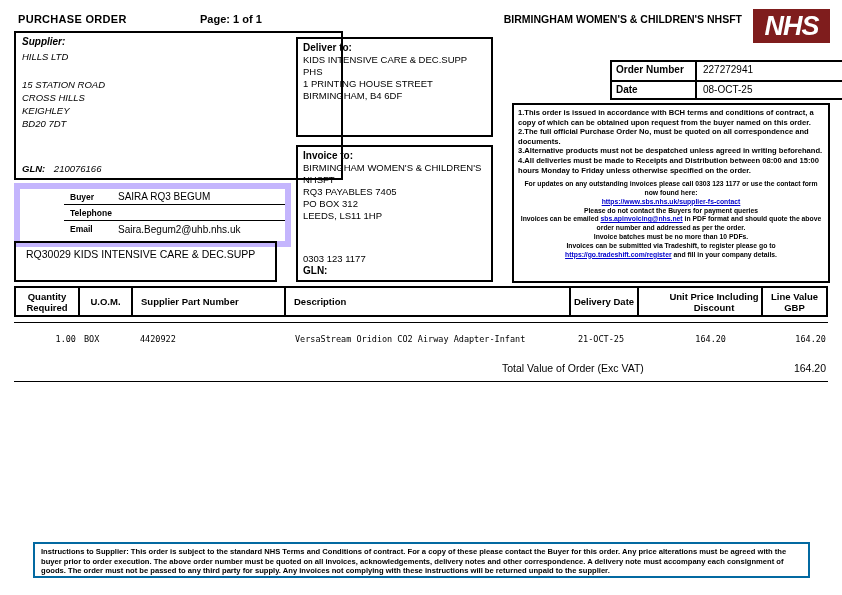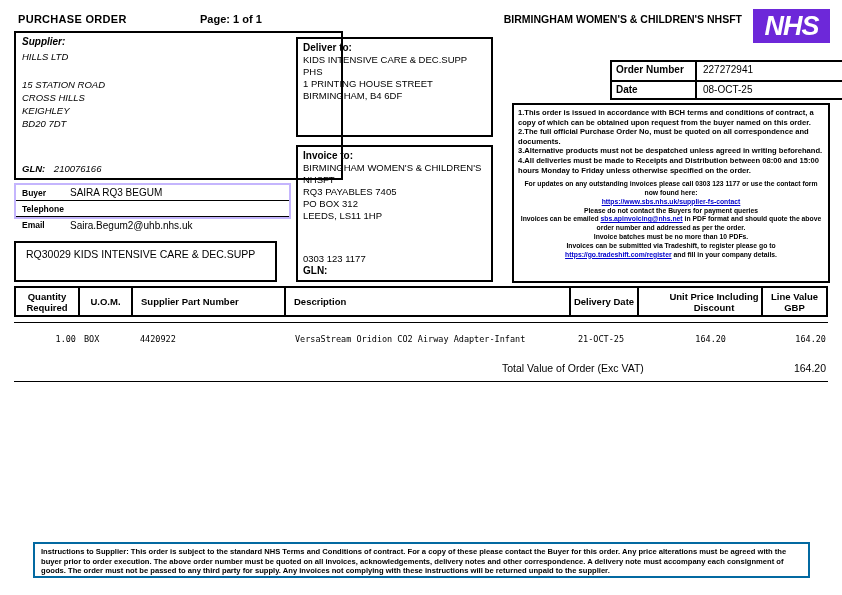--- a/index.html
+++ b/index.html
@@ -4,34 +4,34 @@
 <style>
   * { margin:0; padding:0; box-sizing:border-box; }
   html,body { width:842px; height:595px; background:#ffffff; color:#000;
               font-family:"Liberation Sans", sans-serif; overflow:hidden; }
   body { position:relative; }
   .abs { position:absolute; }
 
   .po-title   { left:18px; top:13px; font-size:11px; font-weight:bold; letter-spacing:.3px; }
   .page-info  { left:200px; top:13px; font-size:11px; font-weight:bold; }
   .trust-name { left:400px; top:13px; width:342px; text-align:right; font-size:10.5px; font-weight:bold; }
-  .nhs-logo   { left:753px; top:9px; width:77px; height:34px; background:#6d28d9; color:#fff;
+  .nhs-logo   { left:753px; top:9px; width:77px; height:34px; background:#7f1d1d; color:#fff;
                 display:flex; align-items:center; justify-content:center;
                 font-style:italic; font-weight:bold; font-size:27px; letter-spacing:-1px; }
 
   .supplier-box { left:14px; top:31px; width:329px; height:149px; border:2px solid #000;
                   padding:3px 6px; font-size:9.5px;font-style:italic; }
   .box-label  { font-weight:bold; font-size:10px; }
   .supplier-name { margin-top:4px; }
   .supplier-address { margin-top:16px; }
   .addr-line { line-height:13px; }
   .supplier-gln { position:absolute; left:6px; bottom:4px; font-size:9.5px; }
   .gln-lbl { font-weight:bold; margin-right:6px; }
 
-  .buyer-table { left:14px; top:183px; width:277px; height:36px; border:2px solid #c4b5fd; }
+  .buyer-table { left:14px; top:183px; width:277px; height:64px; border:6px solid #c4b5fd;padding-left:44px; }
   .buyer-row  { height:16px; display:flex; align-items:center; padding:0 6px;
                 border-bottom:1px solid #000; }
   .buyer-row:last-child { border-bottom:none; }
   .buyer-row .lbl { font-weight:bold; font-size:8.5px; width:48px; flex:none; }
   .buyer-row .val { font-size:10px; }
 
   .dept-box { left:14px; top:241px; width:263px; height:41px; border:2px solid #000;
               padding:5px 10px; font-size:10.5px; }
 
   .addr-box { border:2px solid #000; padding:3px 5px; font-size:9.5px; line-height:12px; }

